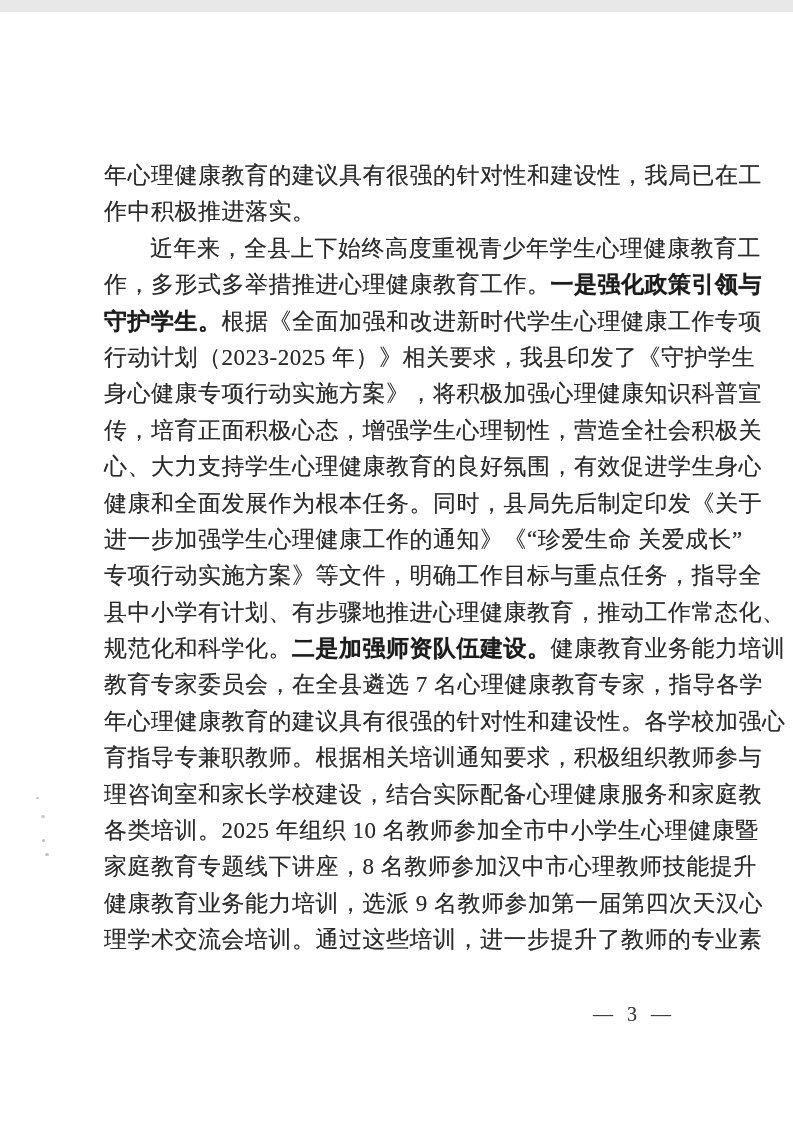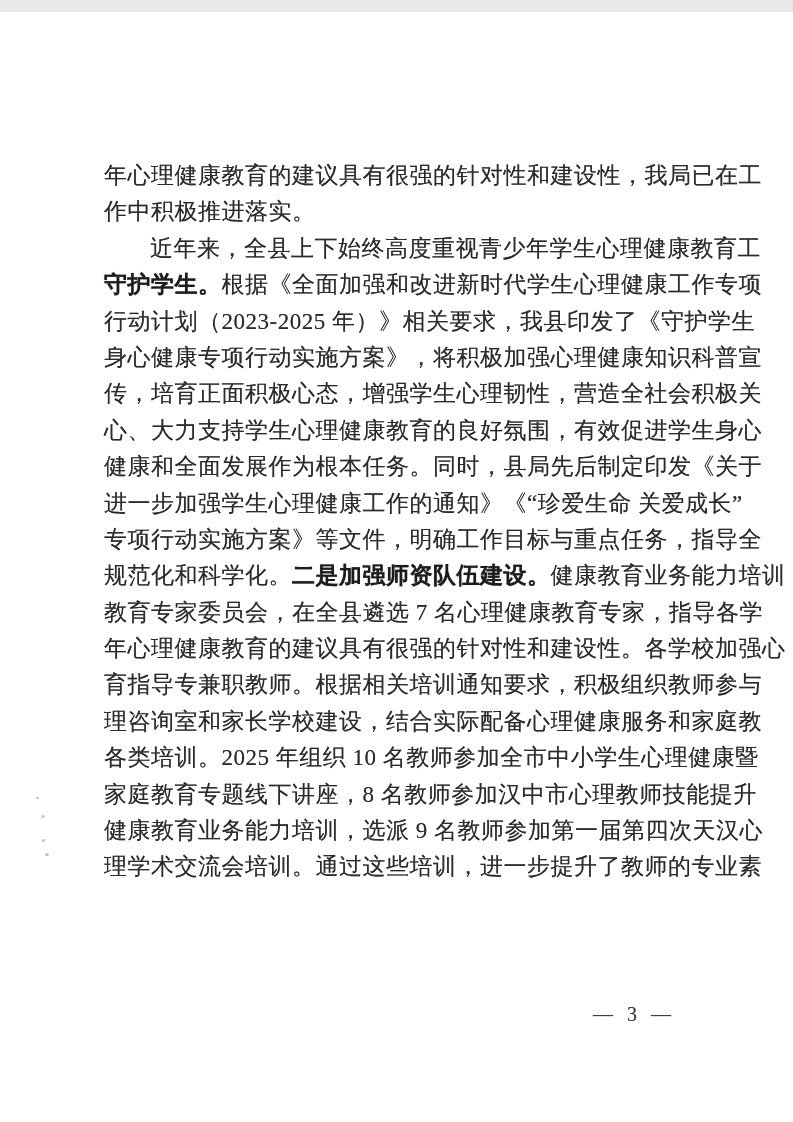--- a/index.html
+++ b/index.html
@@ -68,28 +68,30 @@
   .speckle.s4 { left: 45px; top: 841px; width: 4px; height: 3px; opacity: .9; }
 </style>
 </head>
 <body>
 
 <div class="page">
   <div class="text-block">
       <div class="line"><span class="seg">年心理健康教育的建议具有很强的针对性和建设性，我局已在工</span></div>
       <div class="line no-justify"><span class="seg">作中积极推进落实。</span></div>
       <div class="line indent"><span class="seg">近年来，全县上下始终高度重视青少年学生心理健康教育工</span></div>
+      <div class="line"><span class="seg">作，多形式多举措推进心理健康教育工作。</span><span class="seg bold">一是强化政策引领与</span></div>
       <div class="line"><span class="seg bold">守护学生。</span><span class="seg">根据《全面加强和改进新时代学生心理健康工作专项</span></div>
       <div class="line"><span class="seg">行动计划（2023-2025 年）》相关要求，我县印发了《守护学生</span></div>
       <div class="line"><span class="seg">身心健康专项行动实施方案》，将积极加强心理健康知识科普宣</span></div>
       <div class="line"><span class="seg">传，培育正面积极心态，增强学生心理韧性，营造全社会积极关</span></div>
       <div class="line"><span class="seg">心、大力支持学生心理健康教育的良好氛围，有效促进学生身心</span></div>
       <div class="line"><span class="seg">健康和全面发展作为根本任务。同时，县局先后制定印发《关于</span></div>
       <div class="line"><span class="seg">进一步加强学生心理健康工作的通知》《“珍爱生命 关爱成长”</span></div>
       <div class="line"><span class="seg">专项行动实施方案》等文件，明确工作目标与重点任务，指导全</span></div>
+      <div class="line"><span class="seg">县中小学有计划、有步骤地推进心理健康教育，推动工作常态化、</span></div>
       <div class="line"><span class="seg">规范化和科学化。</span><span class="seg bold">二是加强师资队伍建设。</span><span class="seg">健康教育业务能力培训</span></div>
       <div class="line"><span class="seg">教育专家委员会，在全县遴选 7 名心理健康教育专家，指导各学</span></div>
       <div class="line"><span class="seg">年心理健康教育的建议具有很强的针对性和建设性。各学校加强心</span></div>
       <div class="line"><span class="seg">育指导专兼职教师。根据相关培训通知要求，积极组织教师参与</span></div>
       <div class="line"><span class="seg">理咨询室和家长学校建设，结合实际配备心理健康服务和家庭教</span></div>
       <div class="line"><span class="seg">各类培训。2025 年组织 10 名教师参加全市中小学生心理健康暨</span></div>
       <div class="line"><span class="seg">家庭教育专题线下讲座，8 名教师参加汉中市心理教师技能提升</span></div>
       <div class="line"><span class="seg">健康教育业务能力培训，选派 9 名教师参加第一届第四次天汉心</span></div>
       <div class="line"><span class="seg">理学术交流会培训。通过这些培训，进一步提升了教师的专业素</span></div>
     </div>

